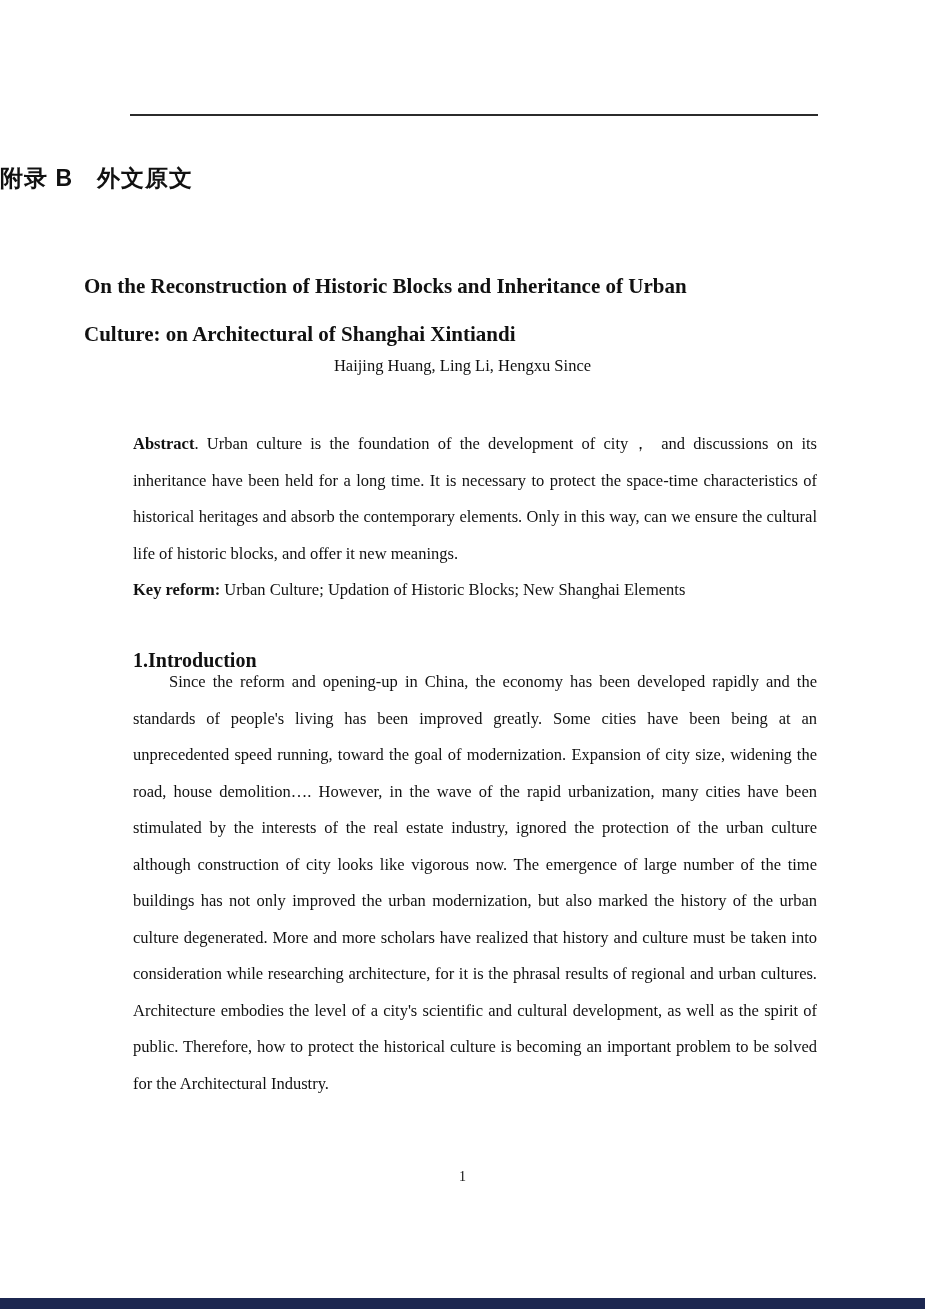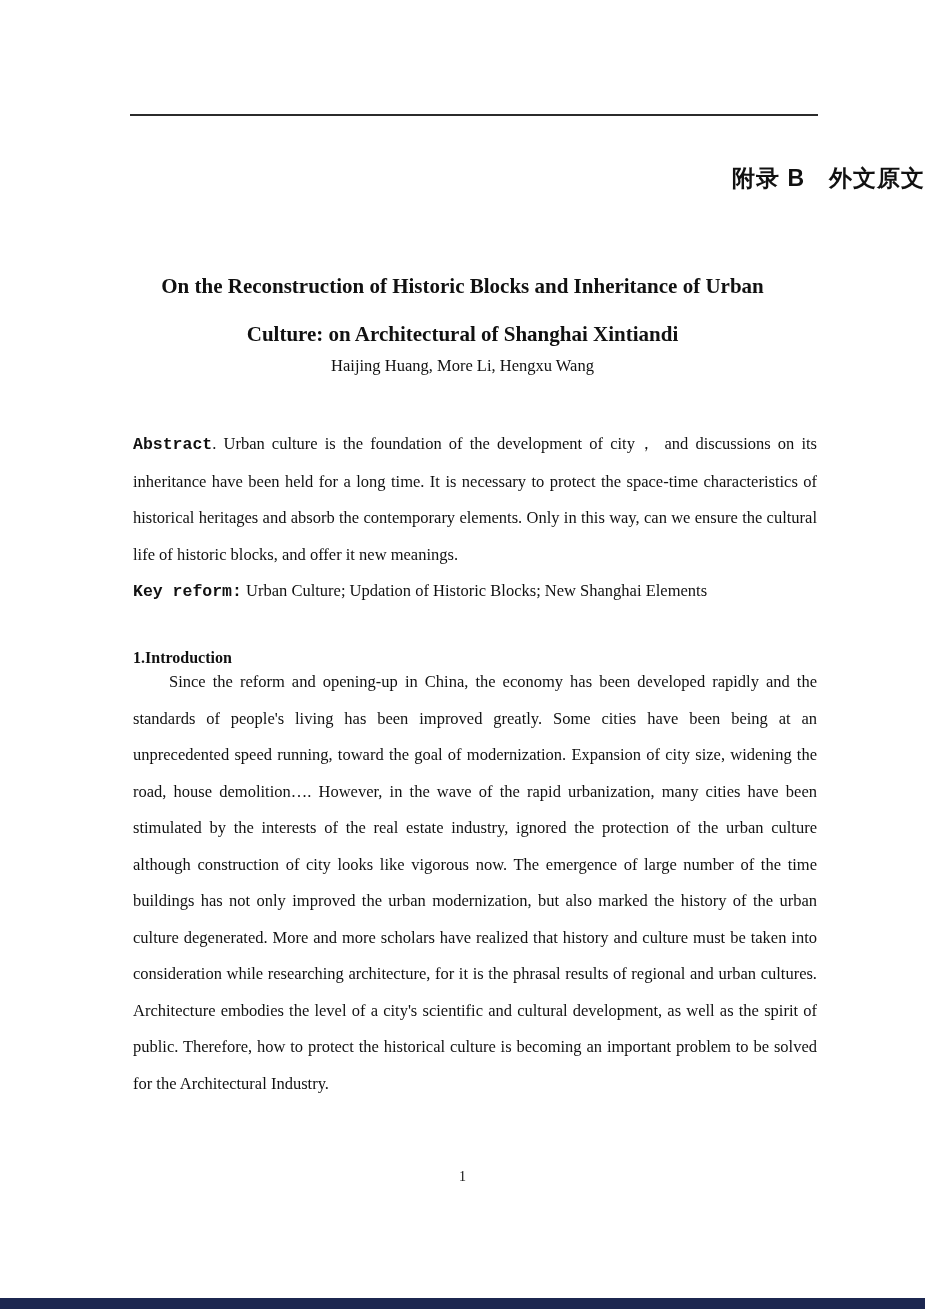--- a/index.html
+++ b/index.html
@@ -22,32 +22,31 @@
     left: 130px;
     width: 688px;
     height: 0;
     border-top: 2px solid #2b2b2b;
   }
   .appendix-heading {
     position: absolute;
     top: 163px;
     left: 0;
     width: 100%;
-    text-align: right;
+    text-align: left;
     font-family: "Liberation Sans", "DejaVu Sans", sans-serif;
     font-weight: bold;
     font-size: 23px;
     letter-spacing: 1px;
   }
   .paper-title {
     position: absolute;
     top: 262px;
-    left: 70px;
+    left: 84px;
     width: 785px;
-    text-align: center;
     font-weight: bold;
     font-size: 21px;
     line-height: 48px;
   }
   .authors {
     position: absolute;
     top: 356px;
     left: 0;
     width: 100%;
     text-align: center;
@@ -56,27 +55,27 @@
   .body-block {
     position: absolute;
     left: 133px;
     width: 684px;
     font-size: 16.5px;
     line-height: 36.5px;
     text-align: justify;
   }
   .abstract-block { top: 426px; }
   .body-block p { margin: 0; }
-  .bold { font-weight: bold; font-family: Liberation Mono, monospace; }
+  .bold { font-weight: bold; }
   .section-heading {
     position: absolute;
     top: 649px;
     left: 133px;
     font-weight: bold;
-    font-size: 16px;
+    font-size: 20px;
   }
   .intro-block { top: 664px; }
   .intro-block p { text-indent: 36px; }
   .page-number {
     position: absolute;
     top: 1169px;
     left: 0;
     width: 100%;
     text-align: center;
     font-size: 14px;
@@ -97,21 +96,21 @@
 
   <div class="top-rule"></div>
 
   <div class="appendix-heading">附录 B　外文原文</div>
 
   <div class="paper-title">
     <div>On the Reconstruction of Historic Blocks and Inheritance of Urban</div>
     <div>Culture: on Architectural of Shanghai Xintiandi</div>
   </div>
 
-  <div class="authors">Haijing Huang, More Li, Hengxu Wang</div>
+  <div class="authors">Haijing Huang, Ling Li, Hengxu Since</div>
 
   <div class="body-block abstract-block">
     <p><span class="bold">Abstract</span><span>. Urban culture is the foundation of the development of city， and discussions on its inheritance have been held for a long time. It is necessary to protect the space-time characteristics of historical heritages and absorb the contemporary elements. Only in this way, can we ensure the cultural life of historic blocks, and offer it new meanings.</span></p>
     <p><span class="bold">Key reform:</span><span> Urban Culture; Updation of Historic Blocks; New Shanghai Elements</span></p>
   </div>
 
   <div class="section-heading">1.Introduction</div>
 
   <div class="body-block intro-block">
     <p>Since the reform and opening-up in China, the economy has been developed rapidly and the standards of people's living has been improved greatly. Some cities have been being at an unprecedented speed running, toward the goal of modernization. Expansion of city size, widening the road, house demolition…. However, in the wave of the rapid urbanization, many cities have been stimulated by the interests of the real estate industry, ignored the protection of the urban culture although construction of city looks like vigorous now. The emergence of large number of the time buildings has not only improved the urban modernization, but also marked the history of the urban culture degenerated. More and more scholars have realized that history and culture must be taken into consideration while researching architecture, for it is the phrasal results of regional and urban cultures. Architecture embodies the level of a city's scientific and cultural development, as well as the spirit of public. Therefore, how to protect the historical culture is becoming an important problem to be solved for the Architectural Industry.</p>

